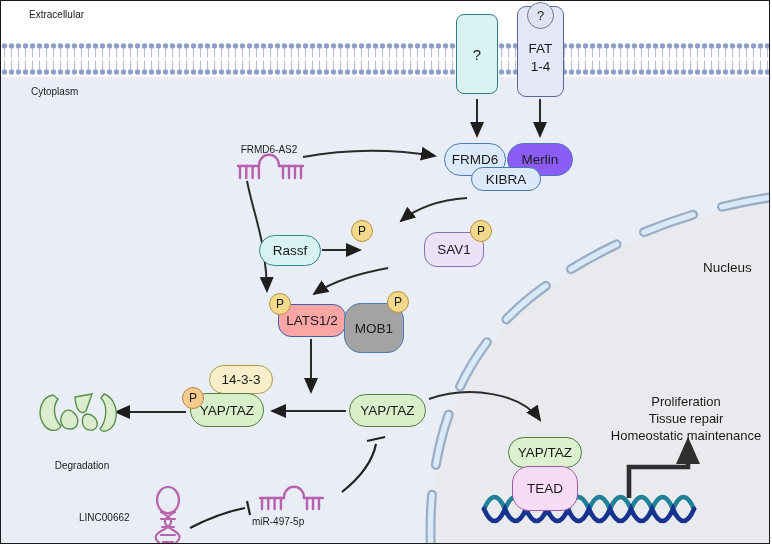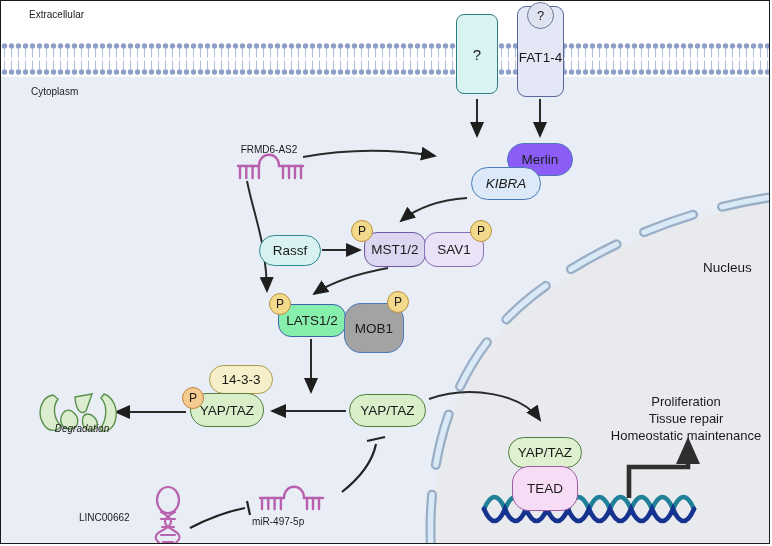--- a/index.html
+++ b/index.html
@@ -16,21 +16,21 @@
   .badge { position:absolute; width:22px; height:22px; border-radius:50%;
            background:#f3d98b; border:1.5px solid #bb923e; display:flex; align-items:center;
            justify-content:center; font-size:12px; color:#1a1a1a; z-index:3; }
   .badge.orange { background:#f5cb8f; border-color:#c08340; }
   .receptor { position:absolute; display:flex; align-items:center; justify-content:center;
               z-index:2; color:#1a1a1a; }
   .rq { left:455px; top:13px; width:42px; height:80px; background:#d9f3f3;
         border:1.6px solid #2e7f7f; border-radius:8px; font-size:15px; }
   .fat { left:516px; top:5px; width:47px; height:91px; background:#e4e7f6;
          border:1.6px solid #5a659b; border-radius:9px; font-size:13.5px;
-         flex-direction:row; line-height:1.3; padding-top:12px; }
+         flex-direction:column; line-height:1.3; padding-top:12px; }
   .fatq { left:526px; top:1px; width:27px; height:27px; background:#e0e4f1;
           border:1.6px solid #6b7594; border-radius:50%; font-size:13px; z-index:3; }
   .outcomes { left:594px; top:380px; width:182px; line-height:1.32; font-size:13px; }
 </style>
 </head>
 <body>
 
 <div class="canvas">
 
   <div class="cytoplasm-bg"></div>
@@ -133,40 +133,40 @@
   <div class="receptor fat">
     <span>FAT</span>
     <span>1-4</span>
   </div>
   <div class="receptor fatq">
     <span>?</span>
   </div>
 
   <div class="lbl center" style="left:215px; top:131px; width:106px;">FRMD6-AS2</div>
 
+  <div class="pill" style="left:443px; top:142px; width:62px; height:33px; background:#dbe9f8; border-color:#4a7ab5;">FRMD6</div>
   <div class="pill" style="left:506px; top:142px; width:66px; height:33px; background:#8b5cf6; border-color:#4a7ab5;">Merlin</div>
-  <div class="pill" style="left:470px; top:166px; width:70px; height:33px; background:#dbe9f8; border-color:#4a7ab5;font-style:italic;">KIBRA</div>
+  <div class="pill" style="left:470px; top:166px; width:70px; height:24px; background:#dbe9f8; border-color:#4a7ab5;">KIBRA</div>
   <div class="pill" style="left:258px; top:234px; width:62px; height:31px; background:#d8f1f1; border-color:#2f8b8b;">Rassf</div>
-  <div class="pill sq" style="left:363px; top:231px; width:62px; height:35px; background:#dcd6f0; border-color:#6a5aa5;">MST1/2</div>
   <div class="pill sq" style="left:423px; top:231px; width:60px; height:35px; background:#eae2f7; border-color:#8a6fb5;">SAV1</div>
-  <div class="pill sq" style="left:277px; top:303px; width:68px; height:33px; background:#86efac; border-color:#3f62ae;text-align:center;">LATS1/2</div>
+  <div class="pill sq" style="left:277px; top:303px; width:68px; height:33px; background:#fca5a5; border-color:#3f62ae;text-align:center;">LATS1/2</div>
   <div class="pill" style="left:343px; top:302px; width:60px; height:50px; background:#a3a3a3; border-color:#4a7ab5;">MOB1</div>
   <div class="pill" style="left:208px; top:364px; width:64px; height:29px; background:#f7efc9; border-color:#ad9b4a;text-align:center;">14-3-3</div>
   <div class="pill" style="left:189px; top:392px; width:74px; height:34px; background:#d9efca; border-color:#4e7d3c;">YAP/TAZ</div>
   <div class="pill" style="left:348px; top:393px; width:77px; height:33px; background:#d9efca; border-color:#4e7d3c;">YAP/TAZ</div>
   <div class="pill" style="left:507px; top:436px; width:74px; height:31px; background:#ddf0cf; border-color:#4e7d3c;">YAP/TAZ</div>
   <div class="pill" style="left:511px; top:465px; width:66px; height:45px; background:#f6dcf4; border-color:#a05ba0;">TEAD</div>
 
   <div class="badge" style="left:350px; top:219px;">P</div>
   <div class="badge" style="left:469px; top:219px;">P</div>
   <div class="badge" style="left:268px; top:292px;">P</div>
   <div class="badge" style="left:386px; top:290px;">P</div>
   <div class="badge orange" style="left:181px; top:386px;">P</div>
 
-  <div class="lbl center" style="left:36px; top:410px; width:90px;font-style:italic;">Degradation</div>
+  <div class="lbl center" style="left:36px; top:447px; width:90px;">Degradation</div>
   <div class="lbl" style="left:78px; top:511px;">LINC00662</div>
   <div class="lbl" style="left:251px; top:515px;">miR-497-5p</div>
 
   <div class="lbl center outcomes">
     <div>Proliferation</div>
     <div>Tissue repair</div>
     <div>Homeostatic maintenance</div>
   </div>
 
 </div>

